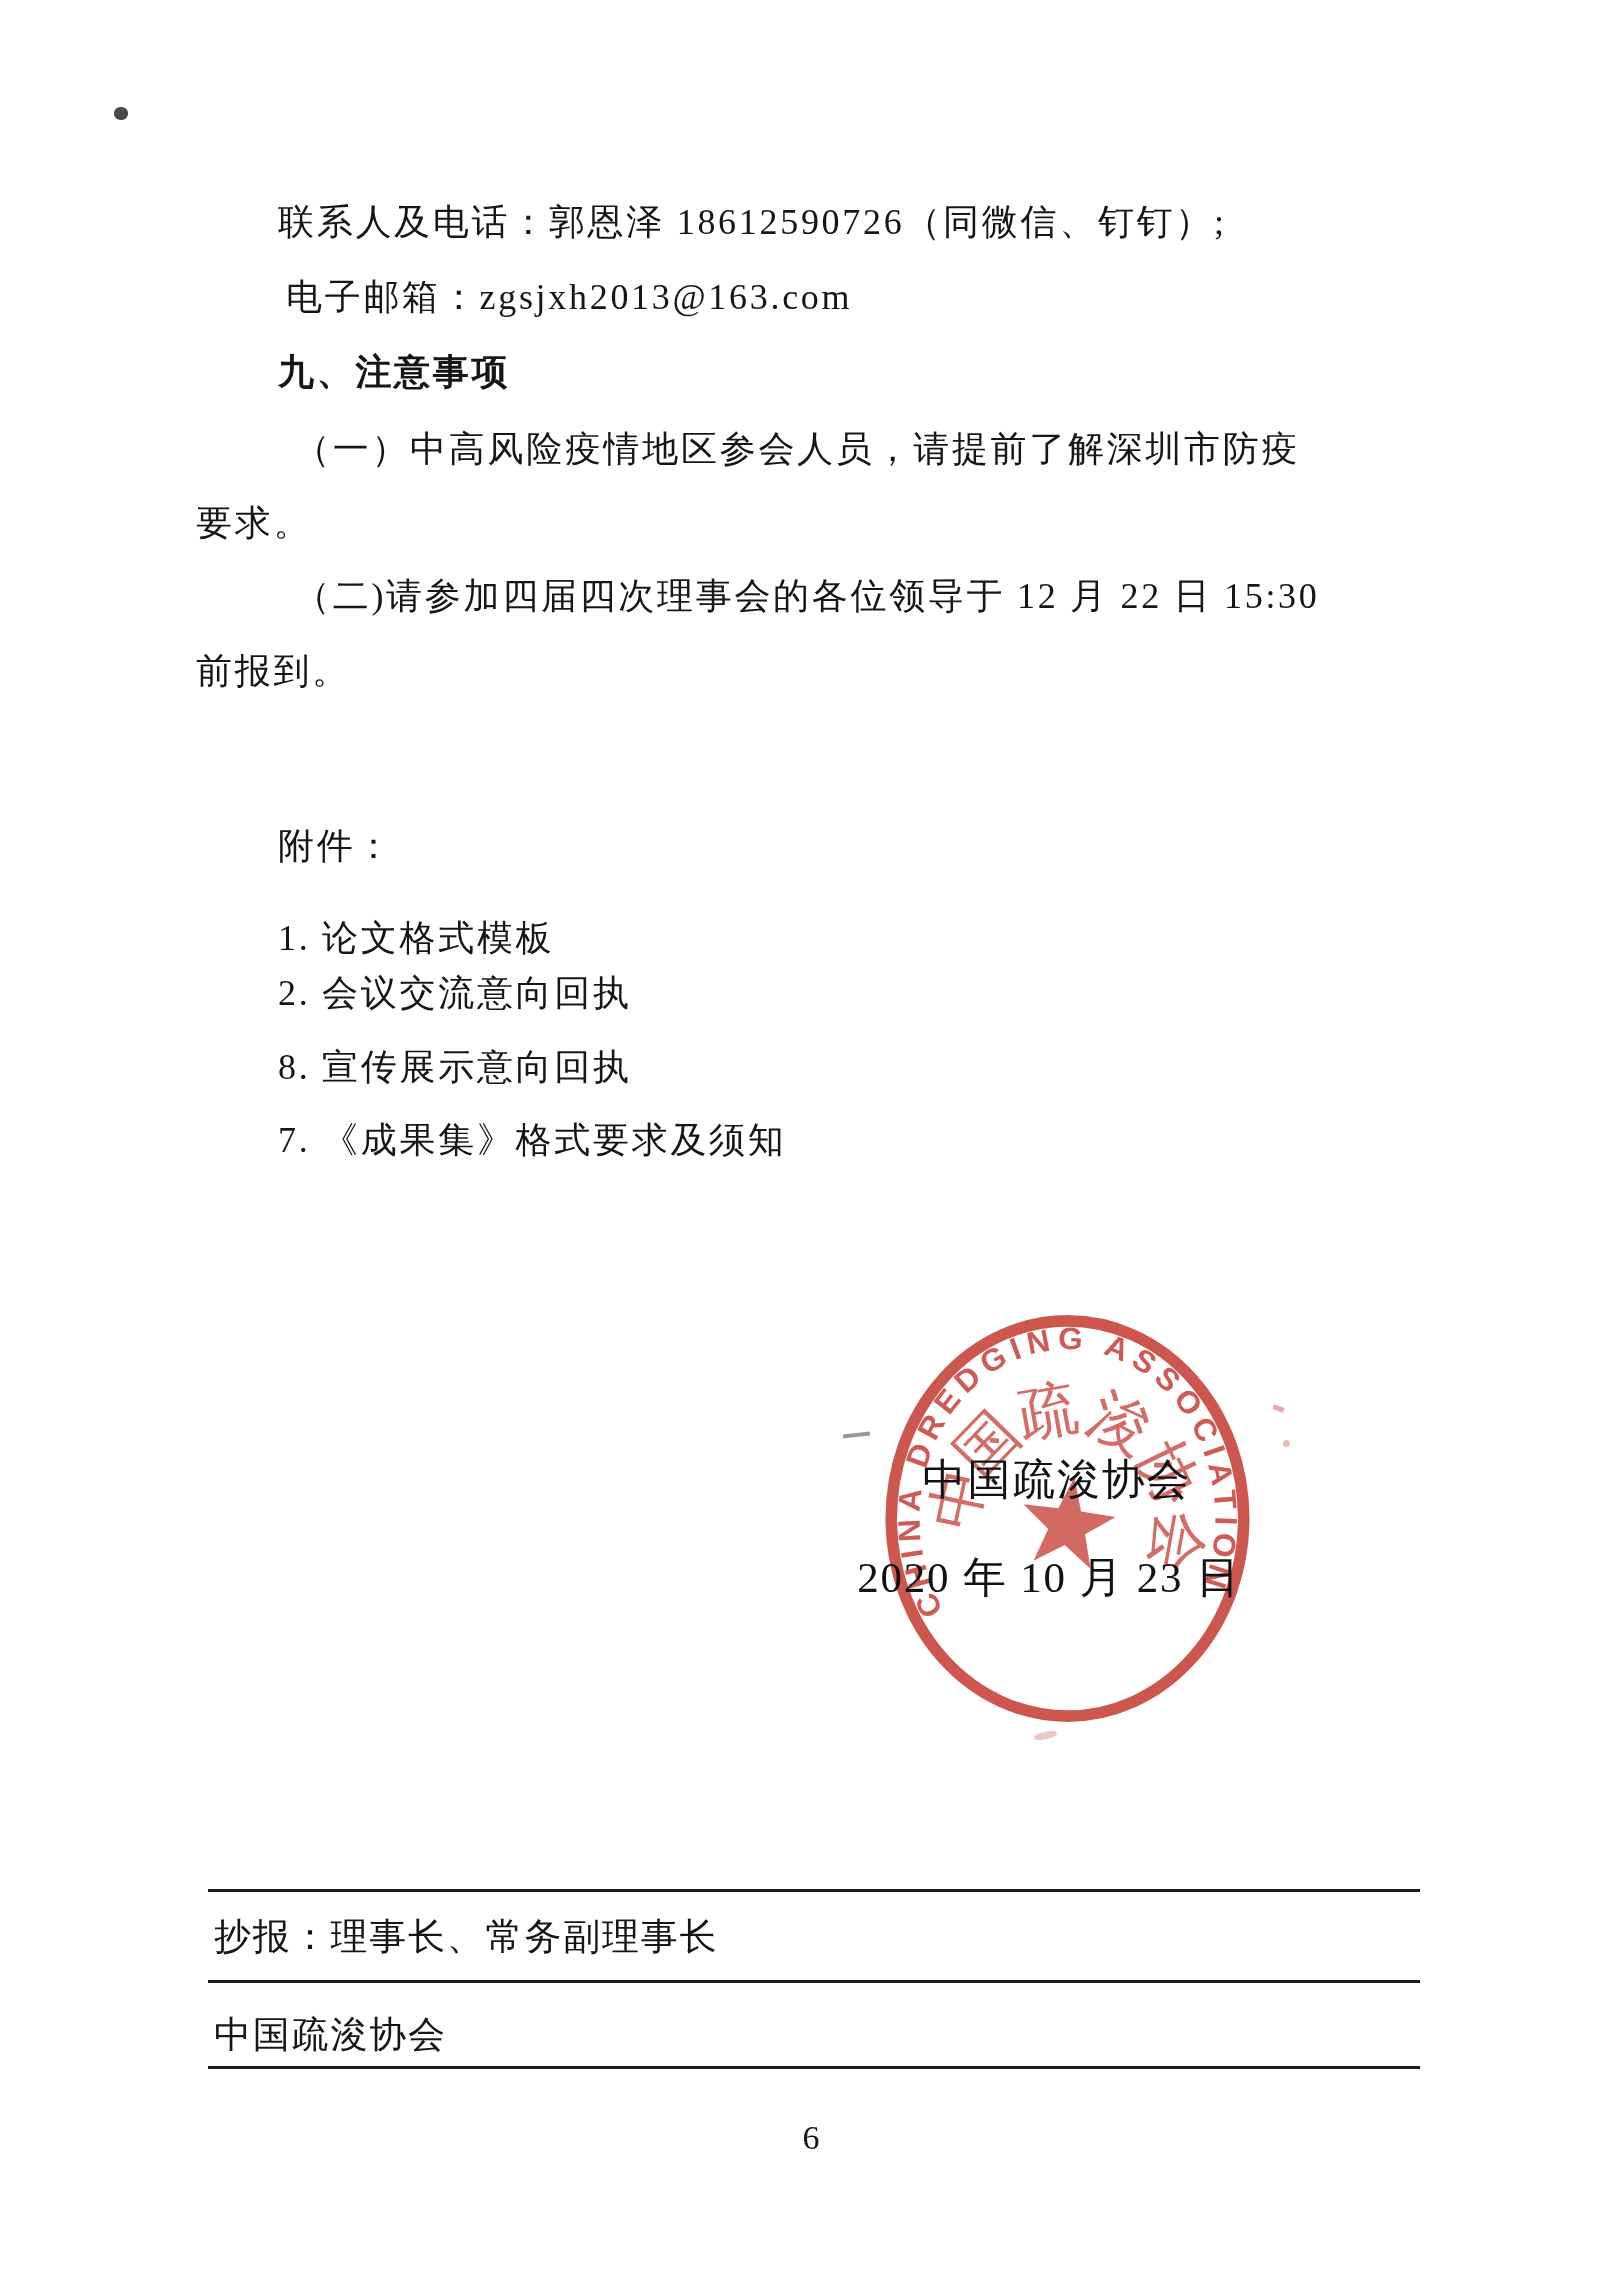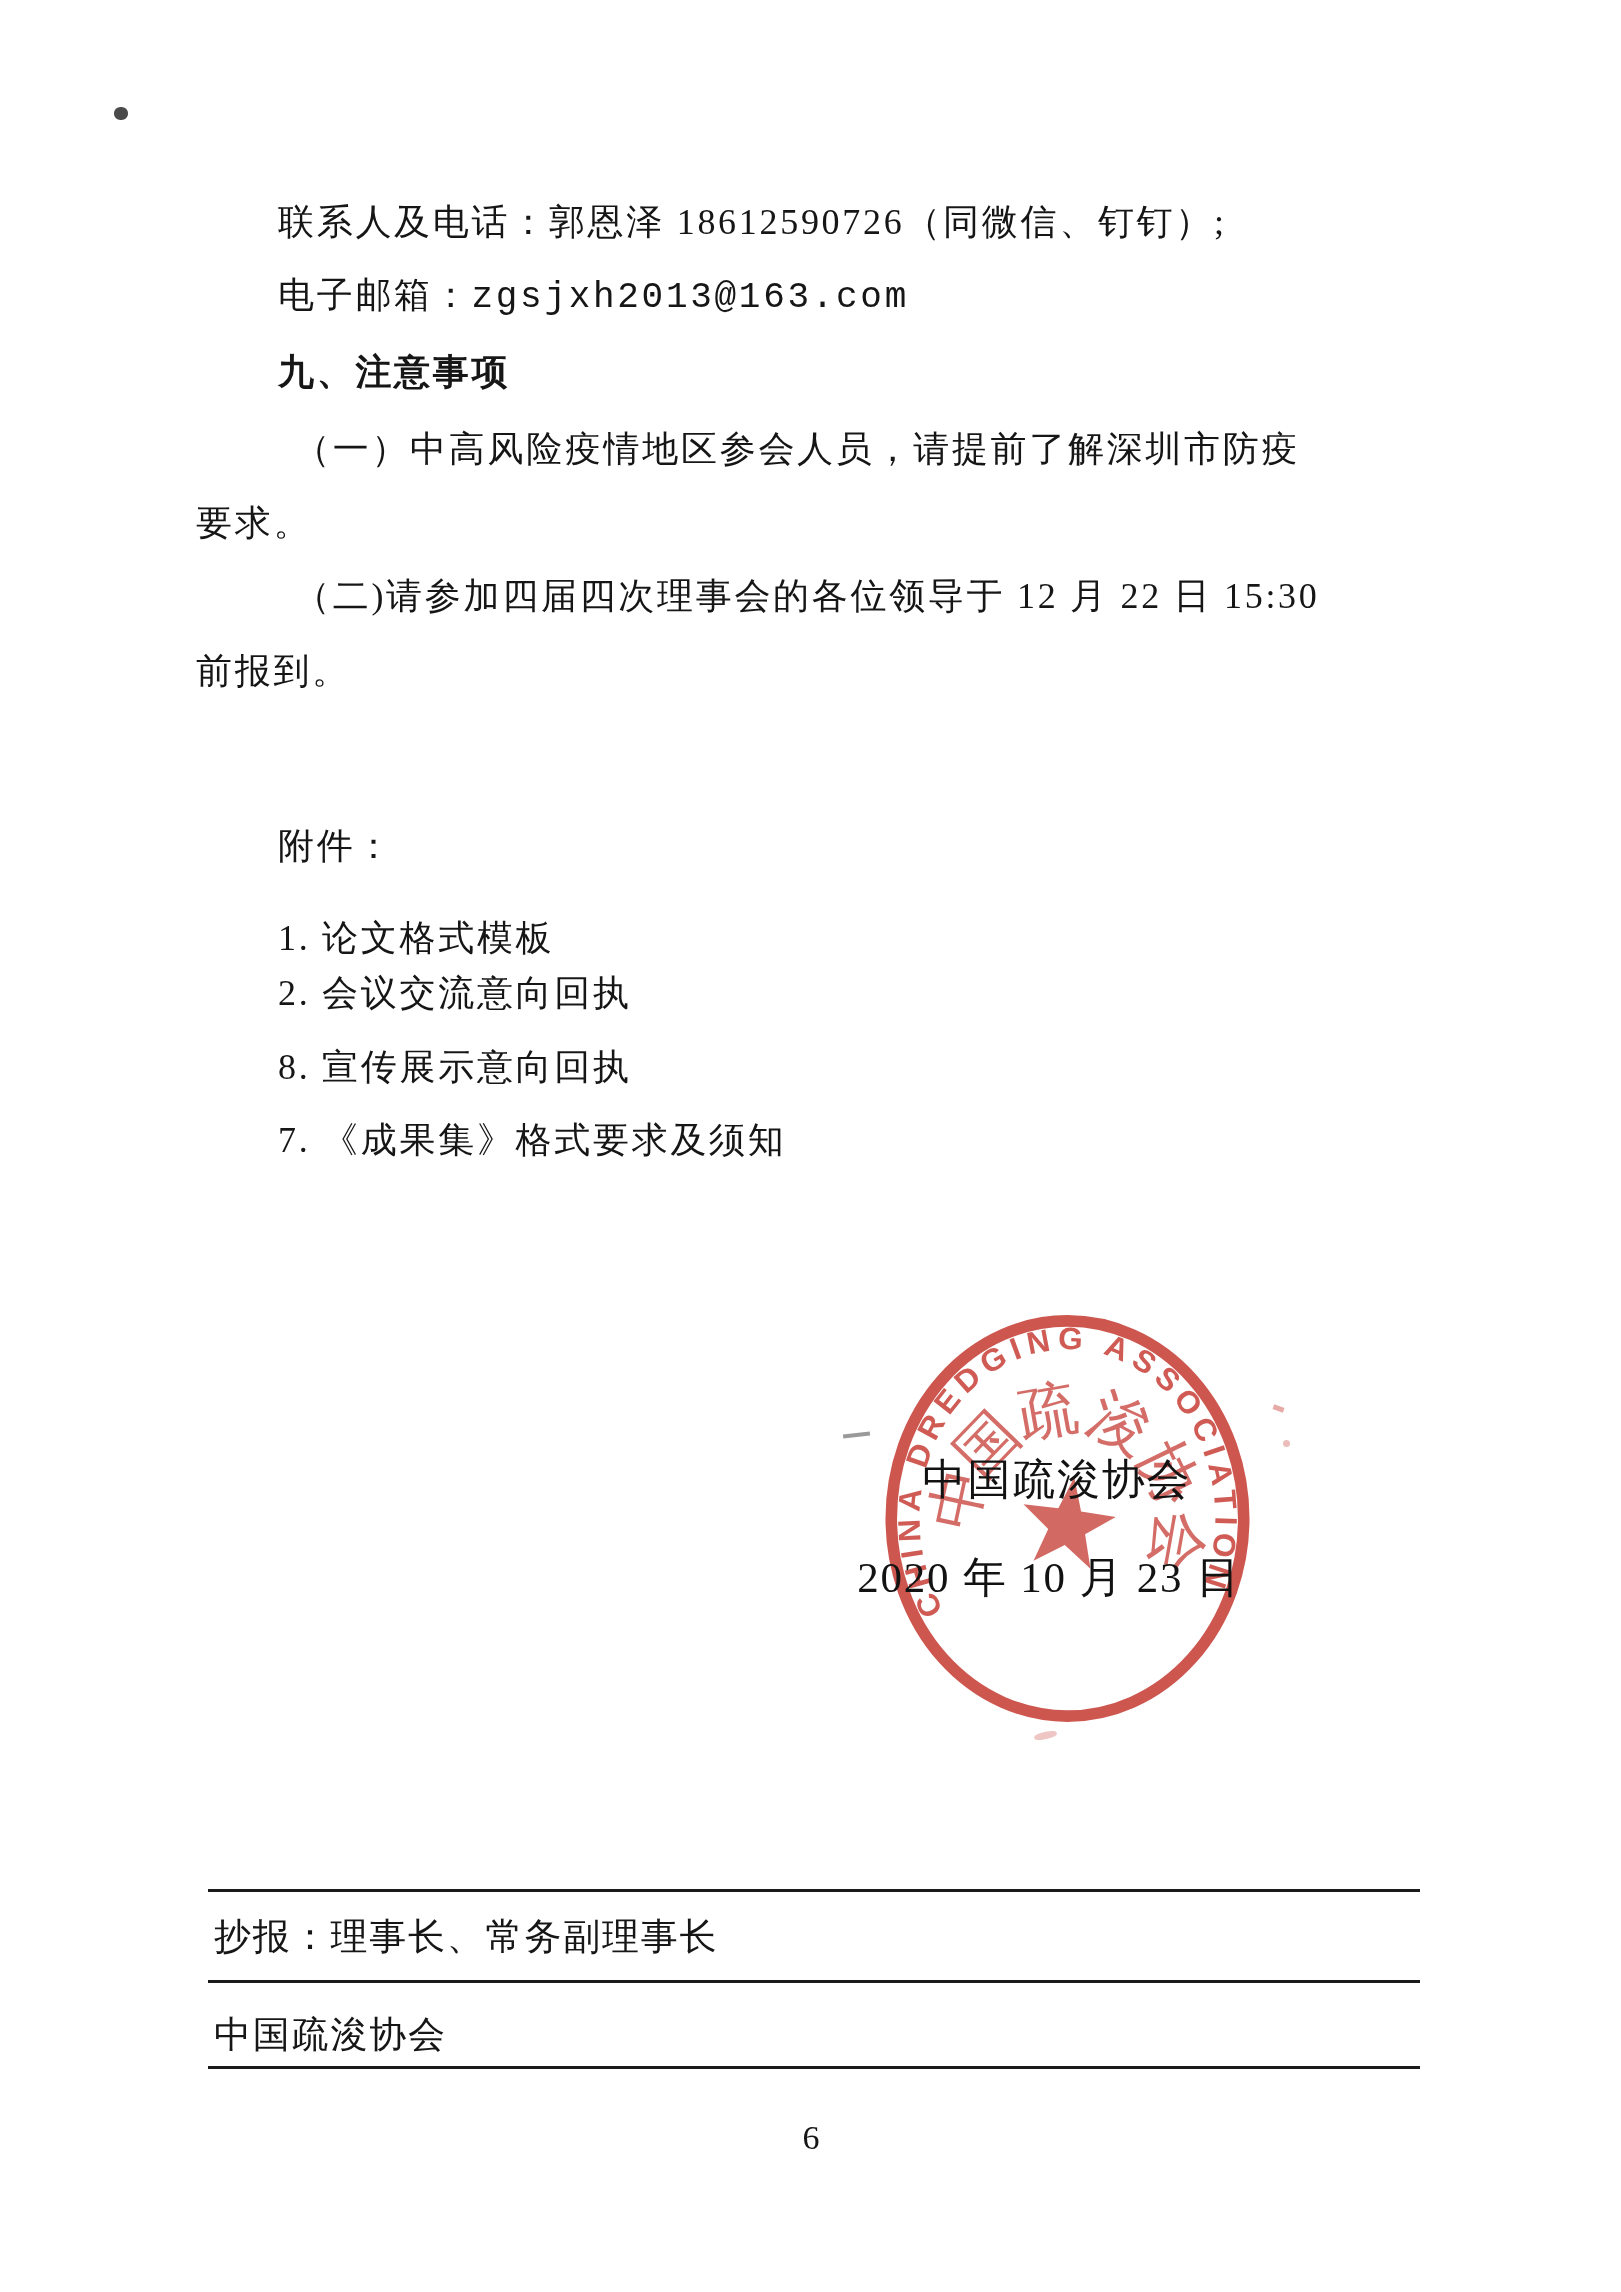--- a/index.html
+++ b/index.html
@@ -53,21 +53,21 @@
     font-size:34px;
   }
   .artifact { position:absolute; }
 </style>
 </head>
 <body>
 
 <div class="page">
 
   <div class="line" style="left:278px; top:203px;">联系人及电话：郭恩泽 18612590726（同微信、钉钉）;</div>
-  <div class="line" style="left:278px; top:278px;font-family:Liberation Mono, monospace;">电子邮箱：zgsjxh2013@163.com</div>
+  <div class="line" style="left:286px; top:278px;">电子邮箱：zgsjxh2013@163.com</div>
   <div class="line bold" style="left:278px; top:353px;">九、注意事项</div>
   <div class="line" style="left:294px; top:430px;">（一）中高风险疫情地区参会人员，请提前了解深圳市防疫</div>
   <div class="line" style="left:196px; top:504px;">要求。</div>
   <div class="line" style="left:294px; top:577px;">（二)请参加四届四次理事会的各位领导于 12 月 22 日 15:30</div>
   <div class="line" style="left:196px; top:652px;">前报到。</div>
 
   <div class="line" style="left:278px; top:827px;">附件：</div>
   <div class="line" style="left:278px; top:900px;margin-top:19px;">1. 论文格式模板</div>
   <div class="line" style="left:278px; top:974px;">2. 会议交流意向回执</div>
   <div class="line" style="left:278px; top:1048px;">8. 宣传展示意向回执</div>

